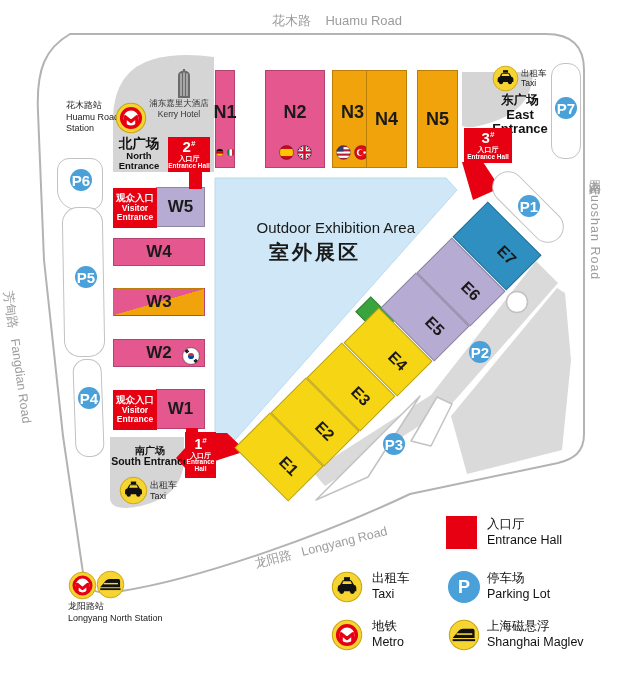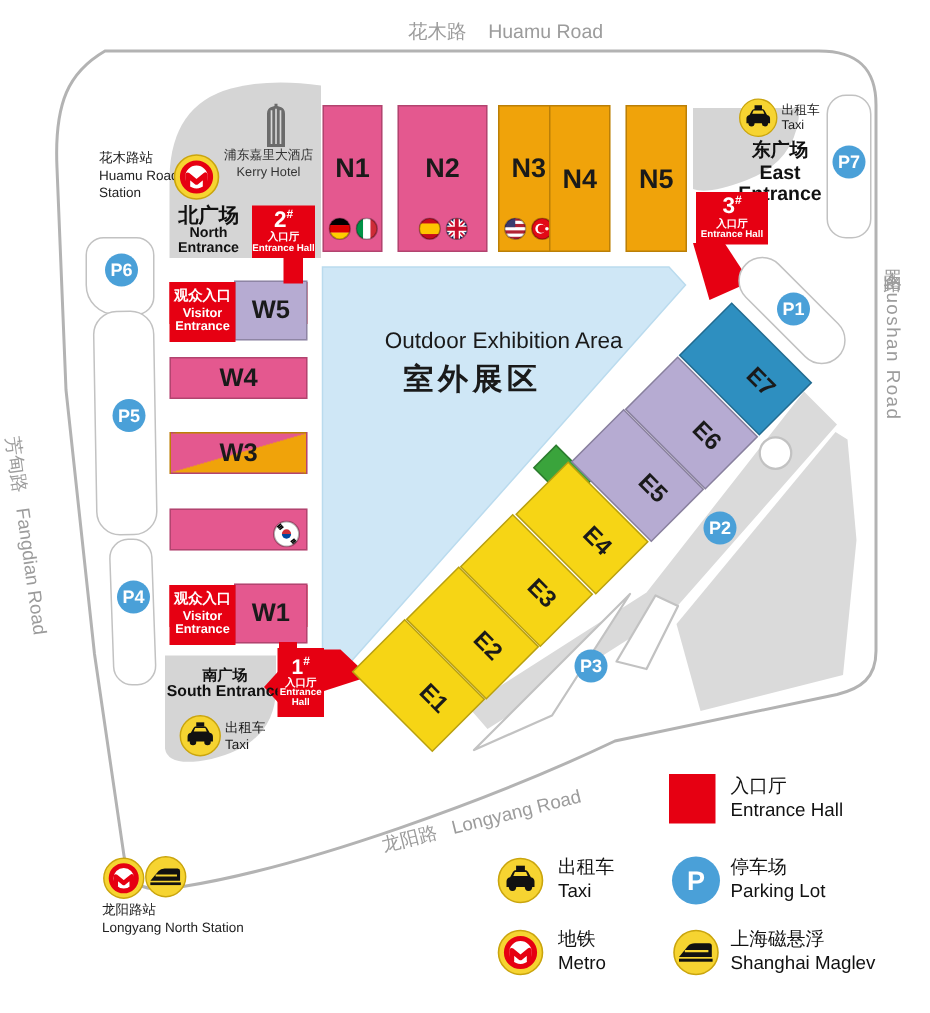--- a/index.html
+++ b/index.html
@@ -24,21 +24,21 @@
   .ehall{position:absolute;width:76px;height:50px;transform:rotate(45deg);z-index:3;border:1px solid rgba(0,0,0,.25);box-sizing:border-box;
          display:flex;align-items:center;justify-content:flex-end;padding-right:14px;font-weight:bold;font-size:16px;color:#1a1a1a;}
   .redbox{position:absolute;background:var(--red);color:#fff;z-index:4;display:flex;flex-direction:column;
           align-items:center;justify-content:center;text-align:center;line-height:1.05;}
   .redbox .n{font-weight:bold;font-size:15px;line-height:1;}
   .redbox .n sup{font-size:8px;}
   .redbox .c{font-weight:bold;font-size:7px;margin-top:1px;}
   .redbox .e{font-weight:bold;font-size:6.5px;}
   .strip{position:absolute;background:#fff;border:1.5px solid #c2c2c2;z-index:1;box-sizing:border-box;}
   .pc{position:absolute;width:22px;height:22px;border-radius:50%;background:var(--parking);color:#fff;z-index:5;
-      display:flex;align-items:center;justify-content:center;font-weight:bold;font-size:12px;}
+      display:flex;align-items:center;justify-content:center;font-weight:bold;font-size:15px;}
   .icon{position:absolute;z-index:5;}
   .legtxt{position:absolute;color:#111;font-size:12.5px;line-height:15.5px;z-index:2;white-space:nowrap;}
   .plazatxt{position:absolute;z-index:3;text-align:center;color:#111;}
   .flagrow{position:absolute;left:0;right:0;bottom:7px;display:flex;justify-content:center;gap:3px;}
   .greenx{position:absolute;left:358px;top:305px;width:34px;height:22px;transform:rotate(45deg);
           background:var(--green);border:1px solid rgba(0,0,0,.25);z-index:2;box-sizing:border-box;}
 </style>
 </head>
 <body>
 
@@ -80,21 +80,21 @@
 </div>
 <div class="roadlbl" style="left:16px;top:290px;transform:rotate(82deg);transform-origin:0 0;">
   <span>芳甸路</span>&nbsp;&nbsp;
   <span>Fangdian Road</span>
 </div>
 <div class="roadlbl" style="left:253px;top:556px;transform:rotate(-14deg);transform-origin:0 0;">
   <span>龙阳路</span>&nbsp;&nbsp;
   <span>Longyang Road</span>
 </div>
 
-<div class="hallN" style="left:215px;width:40px;background:var(--pink);">
+<div class="hallN" style="left:215px;width:20px;background:var(--pink);">
   <span style="margin-bottom:14px;">N1</span>
   <div class="flagrow">
     <svg width="15" height="15" viewBox="0 0 14 14">
         <clipPath id="cg">
           <circle cx="7" cy="7" r="6.5"></circle>
         </clipPath>
         <g clip-path="url(#cg)">
           <rect width="14" height="4.7" fill="#000"></rect>
           <rect y="4.7" width="14" height="4.7" fill="#dd0000"></rect>
           <rect y="9.4" width="14" height="4.6" fill="#ffce00"></rect>
@@ -192,20 +192,21 @@
   <span class="e">Visitor</span>
   <span class="e">Entrance</span>
 </div>
 <div class="hallW" style="top:238px;background:var(--pink);">
   <span class="wlab">W4</span>
 </div>
 <div class="hallW" style="top:288px;background:linear-gradient(to bottom right,var(--pink) 49.8%,var(--orange) 50.2%);">
   <span class="wlab">W3</span>
 </div>
 <div class="hallW" style="top:339px;background:var(--pink);">
+  <span class="wlab">W2</span>
   <svg width="18" height="18" viewBox="0 0 14 14" style="position:absolute;right:4px;bottom:1px;">
     <clipPath id="ck">
         <circle cx="7" cy="7" r="6.5"></circle>
       </clipPath>
     <g clip-path="url(#ck)">
         <rect width="14" height="14" fill="#fff"></rect>
       <path d="M4.6,7 A2.4,2.4 0 0 1 9.4,7 Z" fill="#cd2e3a"></path>
         <path d="M9.4,7 A2.4,2.4 0 0 1 4.6,7 Z" fill="#0047a0"></path>
       <g stroke="#000" stroke-width="0.8">
           <path d="M2.2,3.4 l2,-1.6 M2.8,4.1 l2,-1.6 M3.4,4.8 l2,-1.6"></path>

